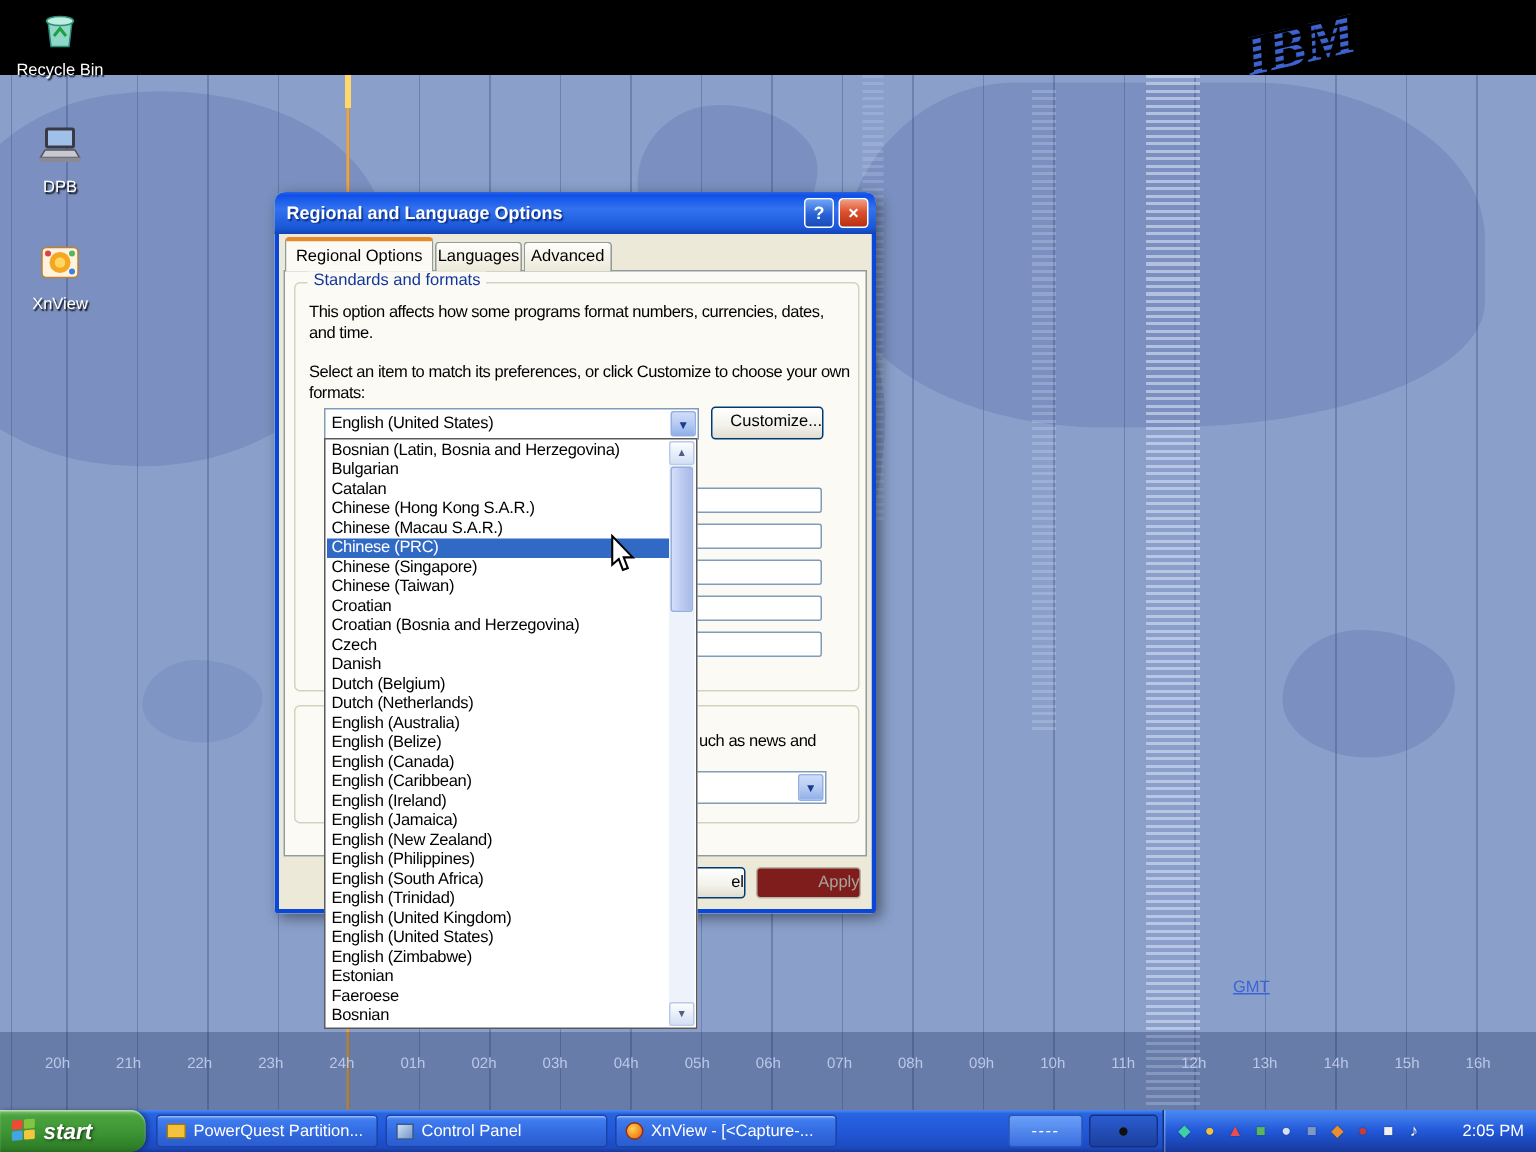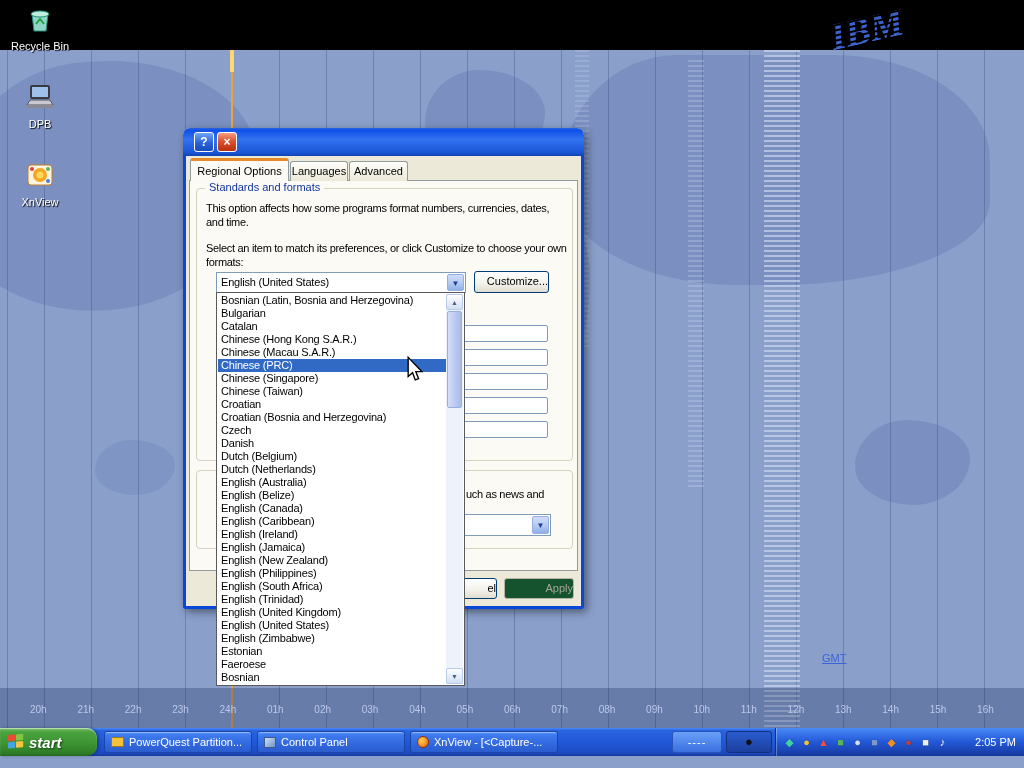--- a/index.html
+++ b/index.html
@@ -65,39 +65,39 @@
 
   .combo { position:absolute; background:#fff; border:1px solid #7f9db9; z-index:2; }
   .combo-main { left:33px; top:144px; width:250px; height:21px; }
   .combo-loc { left:133px; top:386px; width:235px; height:22px; }
   .combo .val { position:absolute; left:4px; top:3px; font-size:11px; letter-spacing:-0.2px; white-space:nowrap; }
   .combo .arrow { position:absolute; right:1px; top:1px; bottom:1px; width:17px; background:linear-gradient(180deg,#cfddfb,#b7cbf2 50%,#8fb0ea); border:1px solid #96aee0; border-radius:2px; color:#1a3c8c; font-size:8px; text-align:center; line-height:17px; }
 
   .win-btn { position:absolute; background:linear-gradient(180deg,#fff,#f2f1ea 60%,#e0ddd0); border:1px solid #003c74; border-radius:3px; font-size:11px; text-align:right; line-height:19px; color:#000; z-index:2; }
   .btn-customize { left:291px; top:143px; width:75px; height:22px; }
   .btn-cancel-frag { left:279px; top:450px; width:35px; height:21px; }
-  .btn-apply { left:321px; top:450px; width:70px; height:21px; color:#a7a498; border-color:#b9b5a4; background:#14532d; }
+  .btn-apply { left:321px; top:450px; width:70px; height:21px; color:#a7a498; border-color:#b9b5a4; background:#7f1d1d; }
 
   .sample { position:absolute; left:133px; width:232px; height:17px; background:#fff; border:1px solid #7f9db9; border-radius:2px; z-index:2; }
 
   
   .lang-list { position:absolute; left:216px; top:292px; width:249px; height:394px; background:#fff; border:1px solid #5a5a5a; z-index:50; }
   .lang-rows { position:absolute; left:1px; top:1px; right:18px; bottom:1px; overflow:hidden; }
   .lang-row { height:13px; line-height:13px; font-size:11px; letter-spacing:-0.2px; padding-left:3px; white-space:nowrap; color:#000; }
   .lang-row.selected { background:#316ac5; color:#fff; }
   .sbar { position:absolute; top:1px; right:1px; bottom:1px; width:17px; background:#eef2fb; }
   .sb-btn { position:absolute; left:0; width:17px; height:16px; background:linear-gradient(180deg,#fdfefd,#d3dff5); border:1px solid #b9cbe8; border-radius:2px; color:#4d6185; font-size:7px; text-align:center; line-height:15px; }
   .sb-up { top:0; } .sb-down { bottom:0; }
   .sb-thumb { position:absolute; left:1px; top:17px; width:15px; height:97px; background:linear-gradient(90deg,#d5defc,#bac9f0 55%,#a9bbe8); border:1px solid #98b0e0; border-radius:2px; }
 
   
   .cursor { position:absolute; left:406px; top:356px; z-index:400; }
 
   
-  .taskbar { position:absolute; left:0; bottom:12px; width:1024px; height:28px; background:linear-gradient(180deg,#4a8af4 0%,#2863e0 9%,#2258d8 50%,#1c4ac0 90%,#16389c 100%); z-index:300;margin-top:29px; }
+  .taskbar { position:absolute; left:0; bottom:0; width:1024px; height:28px; background:linear-gradient(180deg,#4a8af4 0%,#2863e0 9%,#2258d8 50%,#1c4ac0 90%,#16389c 100%); z-index:300;margin-top:29px; }
   .start-btn { position:absolute; left:0; top:0; width:97px; height:28px; border-radius:0 10px 10px 0; background:linear-gradient(180deg,#7ec26e 0%,#4aa33e 14%,#3d9434 55%,#2e7d27 90%,#256b1f 100%); box-shadow:inset 0 1px 1px rgba(255,255,255,.5), 2px 0 3px rgba(0,0,0,.3); display:flex; align-items:center; gap:4px; padding-left:7px; color:#fff; font-weight:bold; font-style:italic; font-size:15px; text-shadow:1px 1px 2px rgba(0,0,0,.6); }
   .tasks { position:absolute; left:104px; top:3px; display:flex; gap:5px; }
   .task-btn { width:148px; height:22px; background:linear-gradient(180deg,#5a93f5 0%,#3e7bee 15%,#3168de 60%,#2a5ccd 100%); border:1px solid #1c44a8; border-radius:3px; color:#fff; font-size:11px; display:flex; align-items:center; gap:5px; padding:0 6px; box-shadow:inset 0 1px 0 rgba(255,255,255,.35); }
   .task-label { white-space:nowrap; overflow:hidden; }
   .task-ico { flex:0 0 auto; display:inline-block; }
   .folder-icon { width:13px; height:10px; background:#f3c13c; border:1px solid #9c7a18; border-radius:1px; }
   .control-panel-icon { width:12px; height:11px; background:linear-gradient(135deg,#cfe0f4,#6f93c8); border:1px solid #3a5a90; }
   .image-viewer-icon { width:12px; height:12px; border-radius:50%; background:radial-gradient(circle at 35% 35%, #ffd24c, #f08020 70%, #c04010); border:1px solid #903010; }
   .tb-misc { position:absolute; left:672px; top:3px; width:50px; height:22px; background:linear-gradient(180deg,#6aa0f8,#3a6fe0); border:1px solid #2a55b8; border-radius:3px; color:#fff; text-align:center; line-height:20px; font-size:11px; letter-spacing:1px; }
   .tb-dark { position:absolute; left:726px; top:3px; width:46px; height:22px; background:linear-gradient(180deg,#2a5cd0,#1c3f9c); border:1px solid #15307c; border-radius:3px; text-align:center; line-height:20px; color:#101010; font-size:13px; }
@@ -194,20 +194,21 @@
       <circle cx="7" cy="9" r="2" fill="#e04040"></circle>
       <circle cx="23" cy="9" r="2" fill="#58b858"></circle>
       <circle cx="23" cy="21" r="2" fill="#4080e0"></circle>
     </svg>
   </span>
   <span class="lbl">XnView</span>
 </div>
 
 <div class="dialog">
   <div class="dlg-titlebar">
+    <span class="dlg-title">Regional and Language Options</span>
     <span class="tb-btn tb-help">?</span>
     <span class="tb-btn tb-close">×</span>
   </div>
   <div class="dlg-frame"></div>
 
   <div class="tab t1 active">Regional Options</div>
   <div class="tab t2">Languages</div>
   <div class="tab t3">Advanced</div>
   <div class="tab-page"></div>
 

